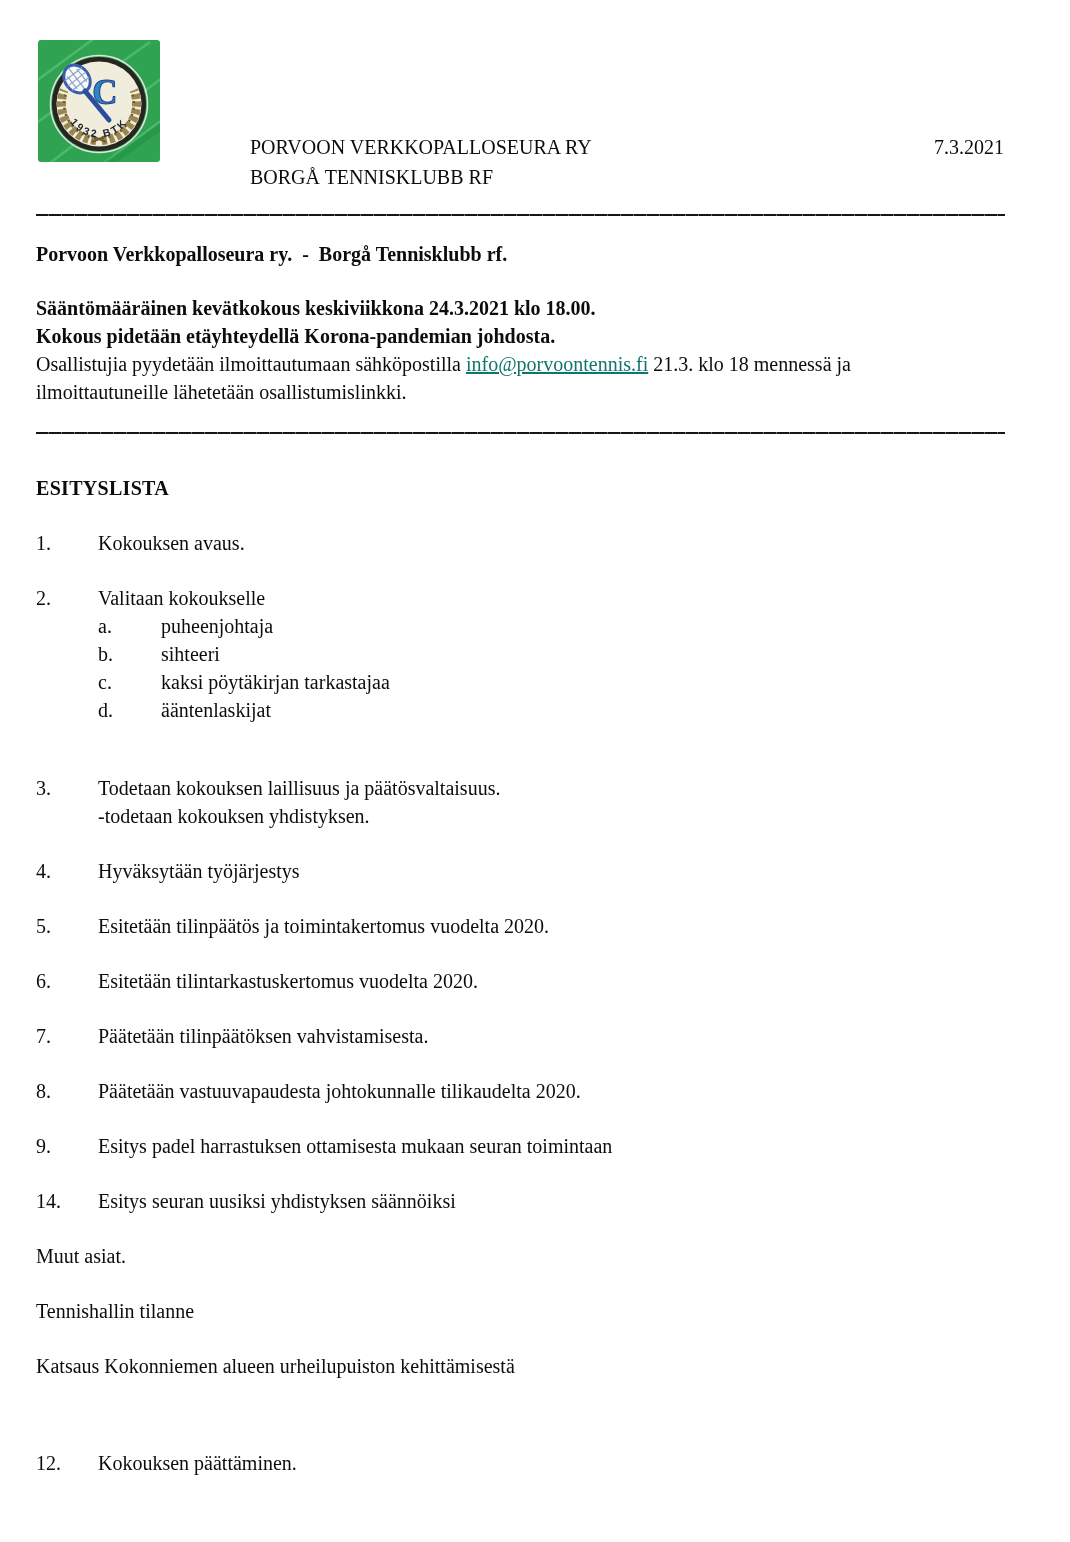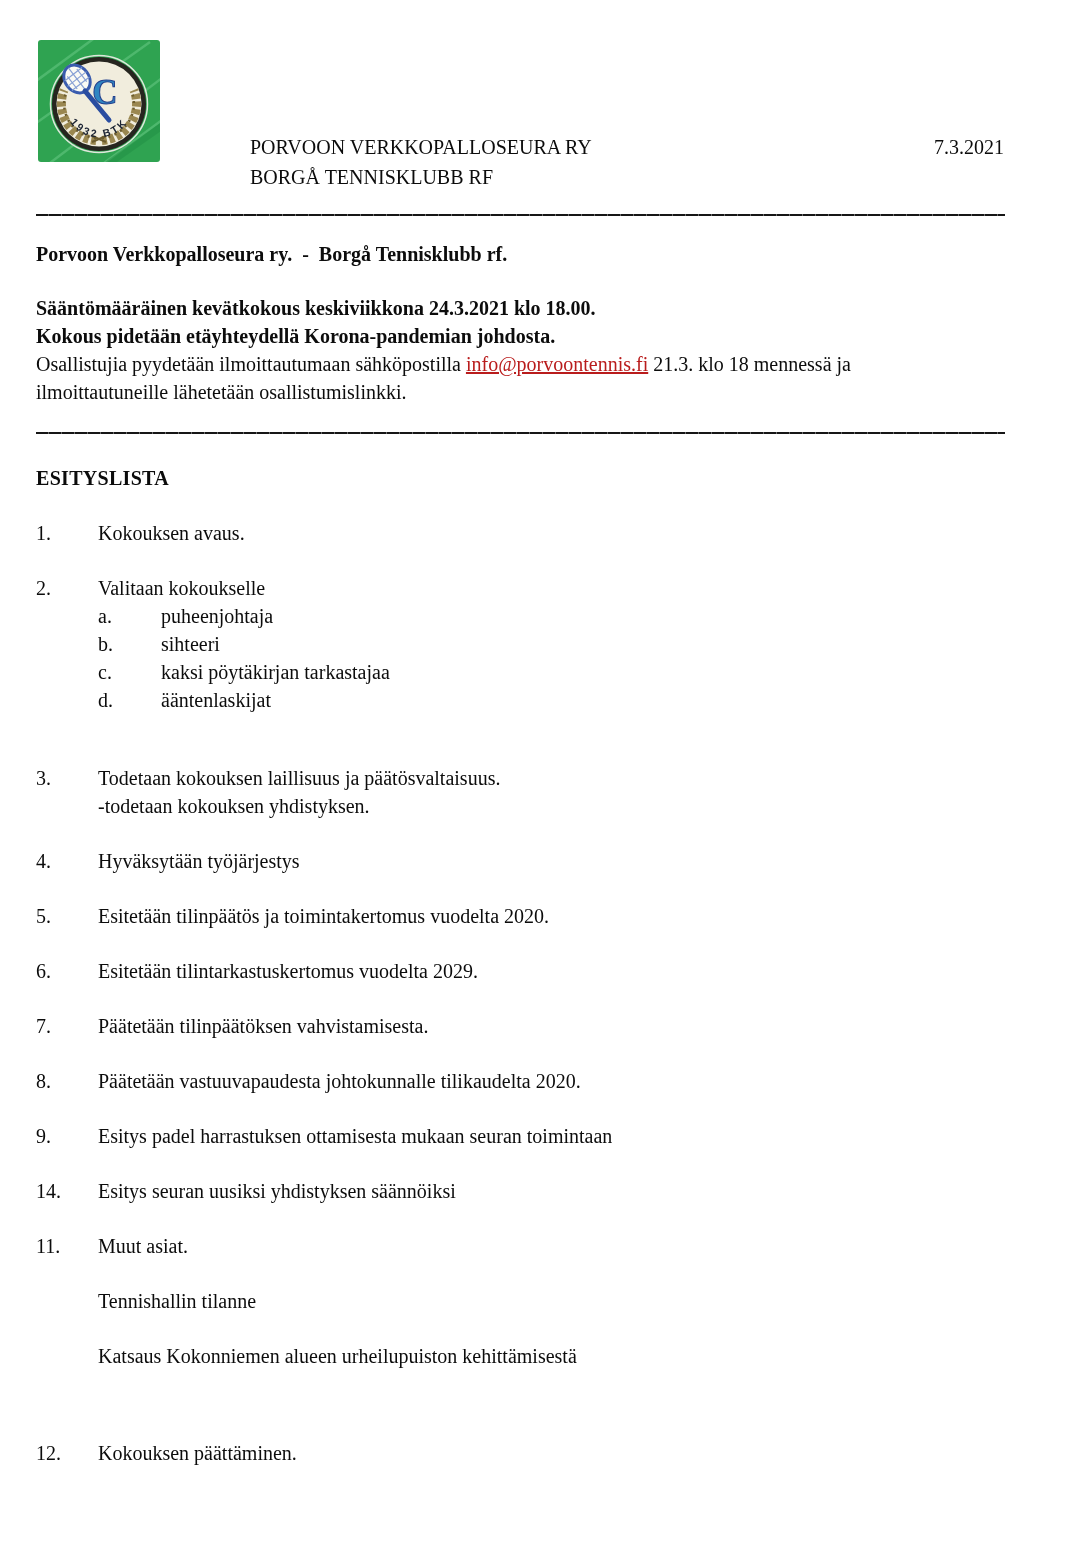--- a/index.html
+++ b/index.html
@@ -26,23 +26,23 @@
   .rule {
     height: 2px;
     background: repeating-linear-gradient(90deg, #161616 0 12px, #6a6a6a 12px 13px);
   }
   .rule-1 { margin-top: 22px; }
   .rule-2 { margin-top: 26px; }
 
   .intro-title { margin-top: 24px; font-weight: bold; white-space: pre-wrap; }
   .intro-para { margin-top: 26px; }
   .bold-line { font-weight: bold; }
-  .email-link { color: #b91c1c; text-decoration: underline; cursor: pointer; }
-
-  .agenda-heading { margin-top: 30px; font-weight: bold; letter-spacing: 0.3px; }
+  .email-link { color: #0f766e; text-decoration: underline; cursor: pointer; }
+
+  .agenda-heading { margin-top: 40px; font-weight: bold; letter-spacing: 0.3px; }
 
   .item { display: flex; margin-top: 27px; }
   .item .num { width: 62px; flex: none; }
   .item .body { flex: 1; }
   .item-gap-large { margin-top: 50px; }
   .item-gap-xlarge { margin-top: 69px; }
 
   .sub-row { display: flex; }
   .sub-row .letter { width: 63px; flex: none; }
 
@@ -171,21 +171,21 @@
         <span class="body">Hyväksytään työjärjestys</span>
       </div>
 
       <div class="item">
         <span class="num">5.</span>
         <span class="body">Esitetään tilinpäätös ja toimintakertomus vuodelta 2020.</span>
       </div>
 
       <div class="item">
         <span class="num">6.</span>
-        <span class="body">Esitetään tilintarkastuskertomus vuodelta 2029.</span>
+        <span class="body">Esitetään tilintarkastuskertomus vuodelta 2020.</span>
       </div>
 
       <div class="item">
         <span class="num">7.</span>
         <span class="body">Päätetään tilinpäätöksen vahvistamisesta.</span>
       </div>
 
       <div class="item">
         <span class="num">8.</span>
         <span class="body">Päätetään vastuuvapaudesta johtokunnalle tilikaudelta 2020.</span>
@@ -195,21 +195,20 @@
         <span class="num">9.</span>
         <span class="body">Esitys padel harrastuksen ottamisesta mukaan seuran toimintaan</span>
       </div>
 
       <div class="item">
         <span class="num">14.</span>
         <span class="body">Esitys seuran uusiksi yhdistyksen säännöiksi</span>
       </div>
 
       <div class="item">
-        <span class="num">11.</span>
         <span class="body">
           <div>Muut asiat.</div>
           <div class="note-line">Tennishallin tilanne</div>
           <div class="note-line">Katsaus Kokonniemen alueen urheilupuiston kehittämisestä</div>
         </span>
       </div>
 
       <div class="item item-gap-xlarge">
         <span class="num">12.</span>
         <span class="body">Kokouksen päättäminen.</span>

